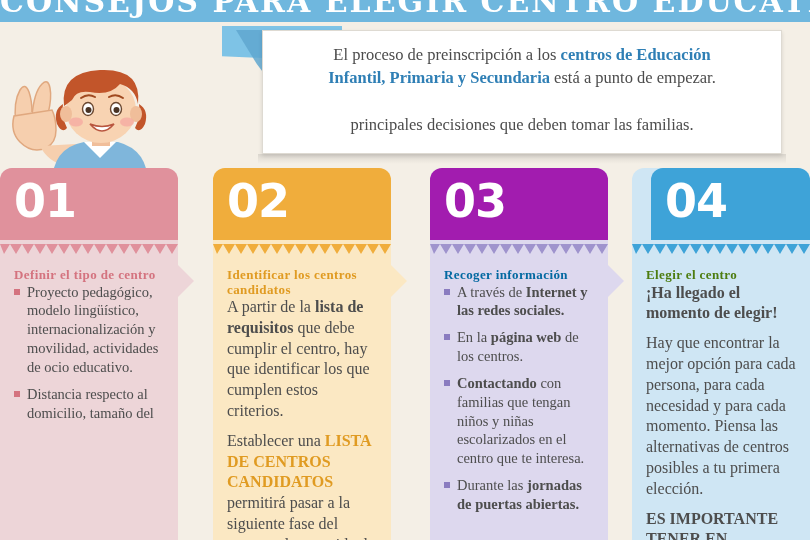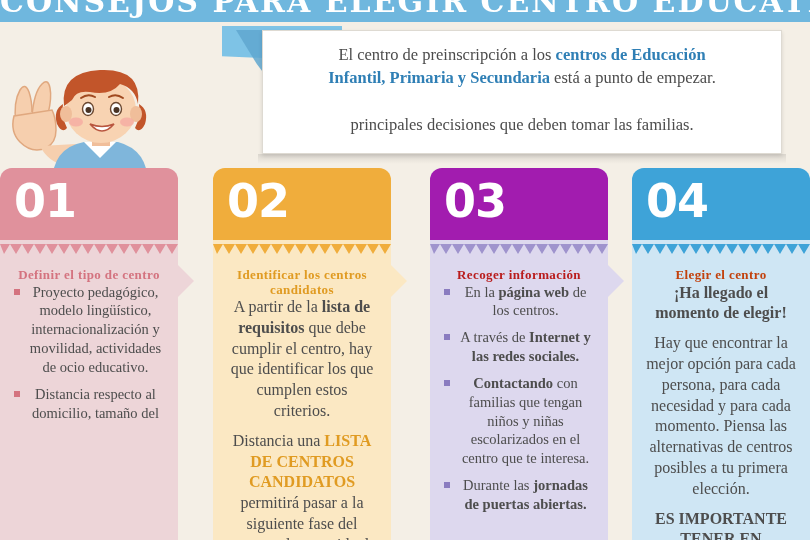--- a/index.html
+++ b/index.html
@@ -81,21 +81,20 @@
   .mascot { position: absolute; left: 6px; top: 54px; width: 210px; height: 130px; }
 
   
   .col {
     position: absolute;
     top: 168px;
     width: 178px;
     height: 372px;
     border-radius: 12px 12px 0 0;
     padding: 0;
-    text-align: center;
   }
   .col .numbox {
     height: 72px;
     border-radius: 12px 12px 0 0;
     position: relative;
   }
   .col .num {
     position: absolute;
     left: 14px; top: 6px;
     font-family: "DejaVu Sans", sans-serif;
@@ -166,54 +165,54 @@
     width: 0; height: 0;
     border-top: 17px solid transparent;
     border-bottom: 17px solid transparent;
     border-left: 17px solid #fbe8c3;
   }
   .kw-yellow { color: #e09b22; font-weight: bold; }
 
   
   #col3 { left: 430px; background: #ddd8ee; }
   #col3 .numbox { background: #a21caf; }
-  #col3 h2 { color: #b91c1c; }
+  #col3 h2 { color: #0369a1; }
   #col3 li::before { background: #8a7cc0; }
   #col3 .arrow {
     position: absolute; right: -16px; top: 96px;
     width: 0; height: 0;
     border-top: 17px solid transparent;
     border-bottom: 17px solid transparent;
     border-left: 17px solid #ddd8ee;
   }
 
   
   #col4 { left: 632px; width: 178px; background: #cfe6f4; }
-  #col4 .numbox { background: #3ea3d8; }
-  #col4 h2 { color: #c2410c; }
+  #col4 .numbox { background: #3ea3d8; margin-left: 19px; }
+  #col4 h2 { color: #4d7c0f; }
   .block-blue {
     color: #2f8fc6; font-weight: bold; font-size: 14.5px; line-height: 1.25;
     font-family: "Liberation Serif", serif;
   }
 </style>
 </head>
 <body>
 
 <div id="page">
 
   <div class="banner">
     <div class="banner-title">CONSEJOS PARA ELEGIR CENTRO EDUCATIVO</div>
   </div>
 
   <div class="ribbon-tail"></div>
   <div class="ribbon-tail2"></div>
   <div class="intro-shadow"></div>
   <div class="intro-card">
     <p>
-      <span>El centro de preinscripción a los </span><span class="hl b">centros de Educación</span><br>
+      <span>El proceso de preinscripción a los </span><span class="hl b">centros de Educación</span><br>
       <span class="hl b">Infantil, Primaria y Secundaria</span><span> está a punto de empezar.</span><br>
       <br>
       <span>principales decisiones que deben tomar las familias.</span>
     </p>
   </div>
 
   <div class="mascot">
     <svg width="210" height="130" viewBox="0 0 210 130">
 
       <g>
@@ -278,38 +277,38 @@
     <svg class="zig" viewBox="0 0 178 10" preserveAspectRatio="none">
       <polygon points="0,0 178,0 172,10 166,0 160,10 154,0 148,10 142,0 136,10 130,0 124,10 118,0 112,10 106,0 100,10 94,0 88,10 82,0 76,10 70,0 64,10 58,0 52,10 46,0 40,10 34,0 28,10 22,0 16,10 10,0 4,10 0,0" fill="#f0ad3c"></polygon>
     </svg>
     <div class="arrow"></div>
     <div class="body">
       <h2>Identificar los centros candidatos</h2>
       <p>
         <span>A partir de la </span><span class="b">lista de requisitos</span><span> que debe cumplir el centro, hay que identificar los que cumplen estos criterios.</span>
       </p>
       <p>
-        <span>Distancia una </span><span class="kw-yellow">LISTA DE CENTROS CANDIDATOS</span><span> permitirá pasar a la siguiente fase del proceso, la recogida de información.</span>
+        <span>Establecer una </span><span class="kw-yellow">LISTA DE CENTROS CANDIDATOS</span><span> permitirá pasar a la siguiente fase del proceso, la recogida de información.</span>
       </p>
     </div>
   </div>
 
   <div class="col" id="col3">
     <div class="numbox">
       <span class="num">03</span>
     </div>
     <svg class="zig" viewBox="0 0 178 10" preserveAspectRatio="none">
       <polygon points="0,0 178,0 172,10 166,0 160,10 154,0 148,10 142,0 136,10 130,0 124,10 118,0 112,10 106,0 100,10 94,0 88,10 82,0 76,10 70,0 64,10 58,0 52,10 46,0 40,10 34,0 28,10 22,0 16,10 10,0 4,10 0,0" fill="#9f93cd"></polygon>
     </svg>
     <div class="arrow"></div>
     <div class="body">
       <h2>Recoger información</h2>
       <ul>
+        <li><span>A través de </span><span class="b">Internet y las redes sociales.</span><span></span></li>
         <li><span>En la </span><span class="b">página web</span><span> de los centros.</span></li>
-        <li><span>A través de </span><span class="b">Internet y las redes sociales.</span><span></span></li>
         <li><span></span><span class="b">Contactando</span><span> con familias que tengan niños y niñas escolarizados en el centro que te interesa.</span></li>
         <li><span>Durante las </span><span class="b">jornadas de puertas abiertas.</span><span></span></li>
 
       </ul>
     </div>
   </div>
 
   <div class="col" id="col4">
     <div class="numbox">
       <span class="num">04</span>

